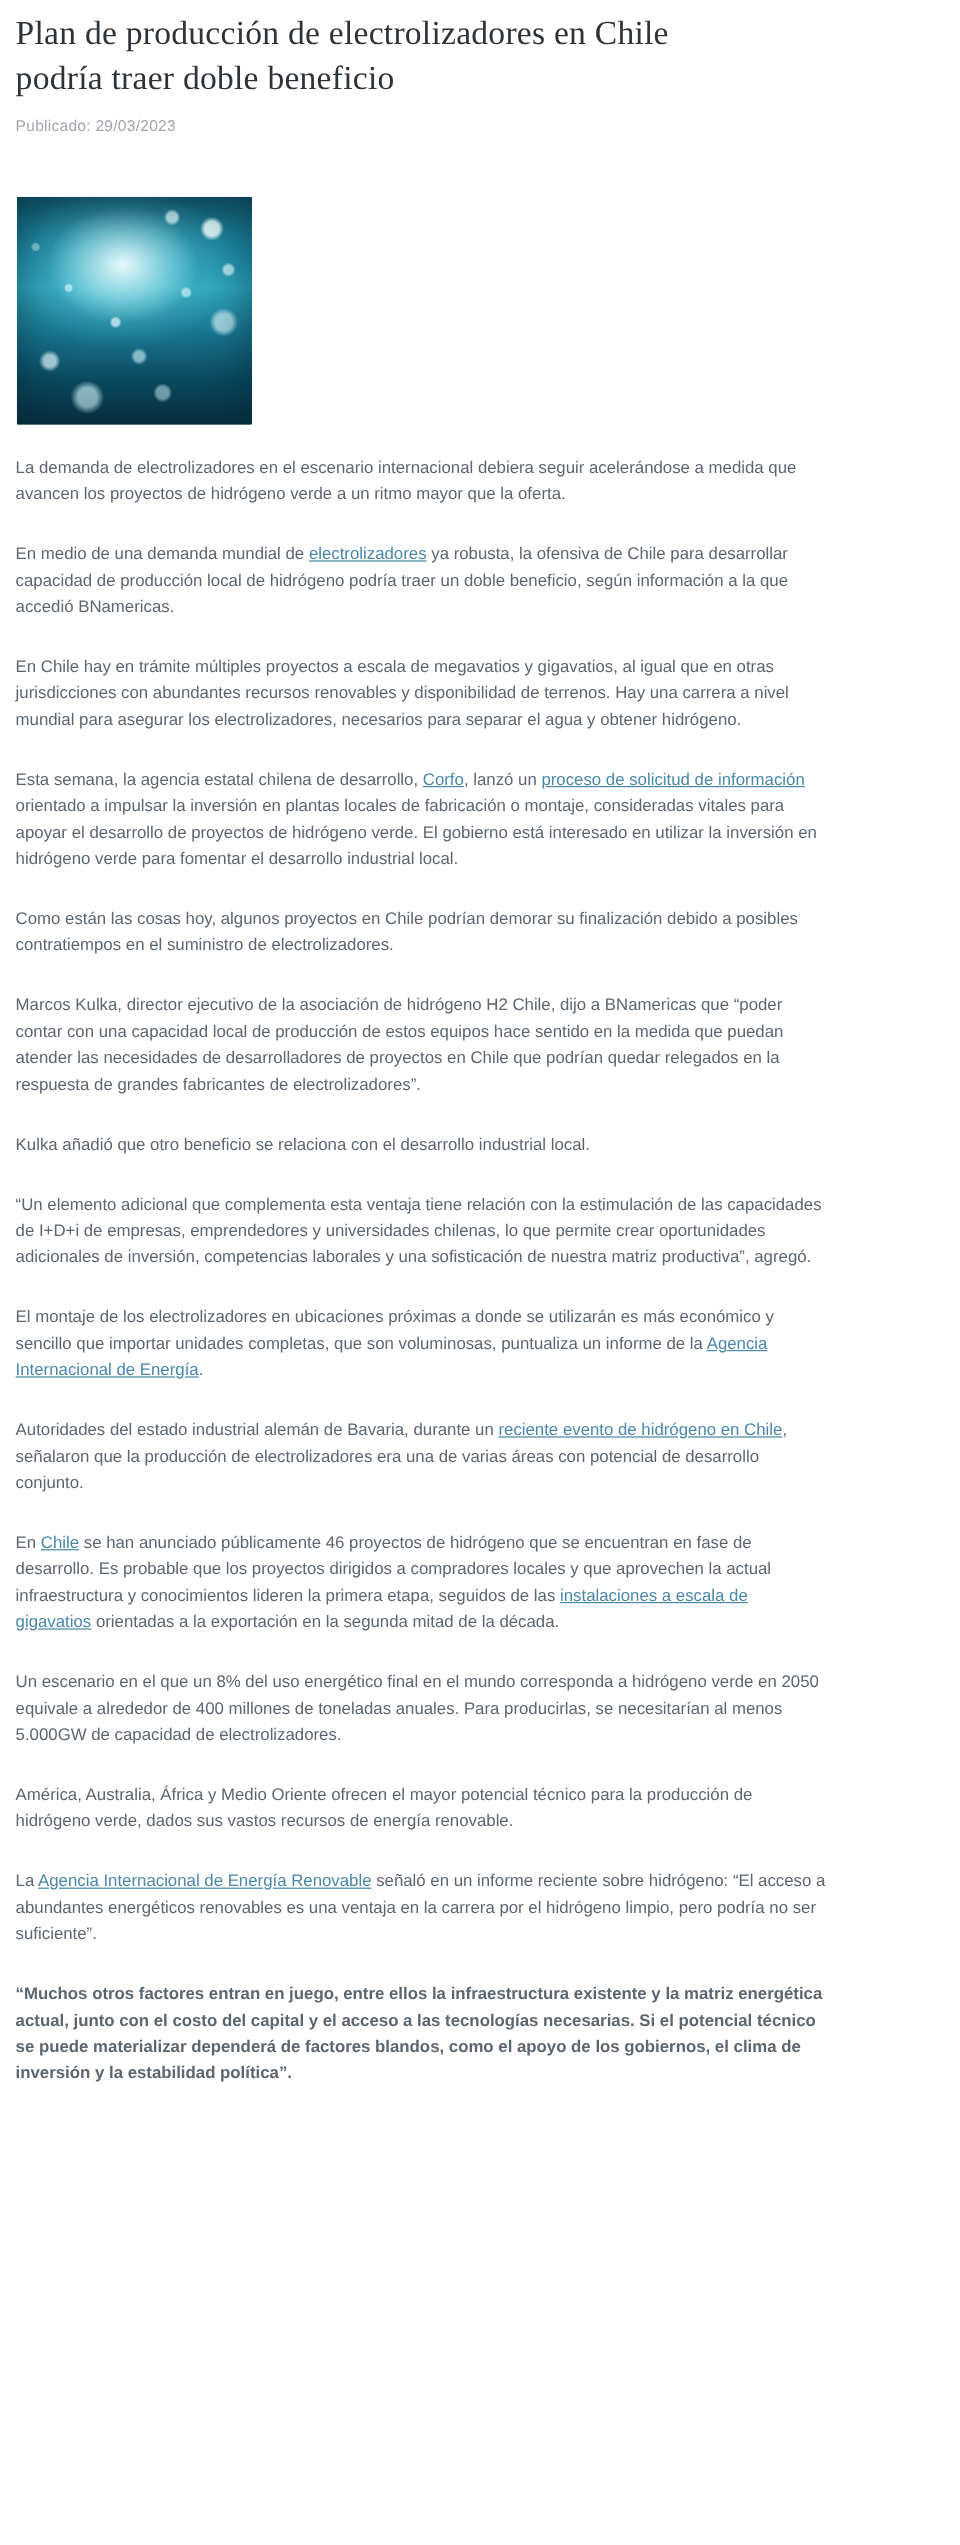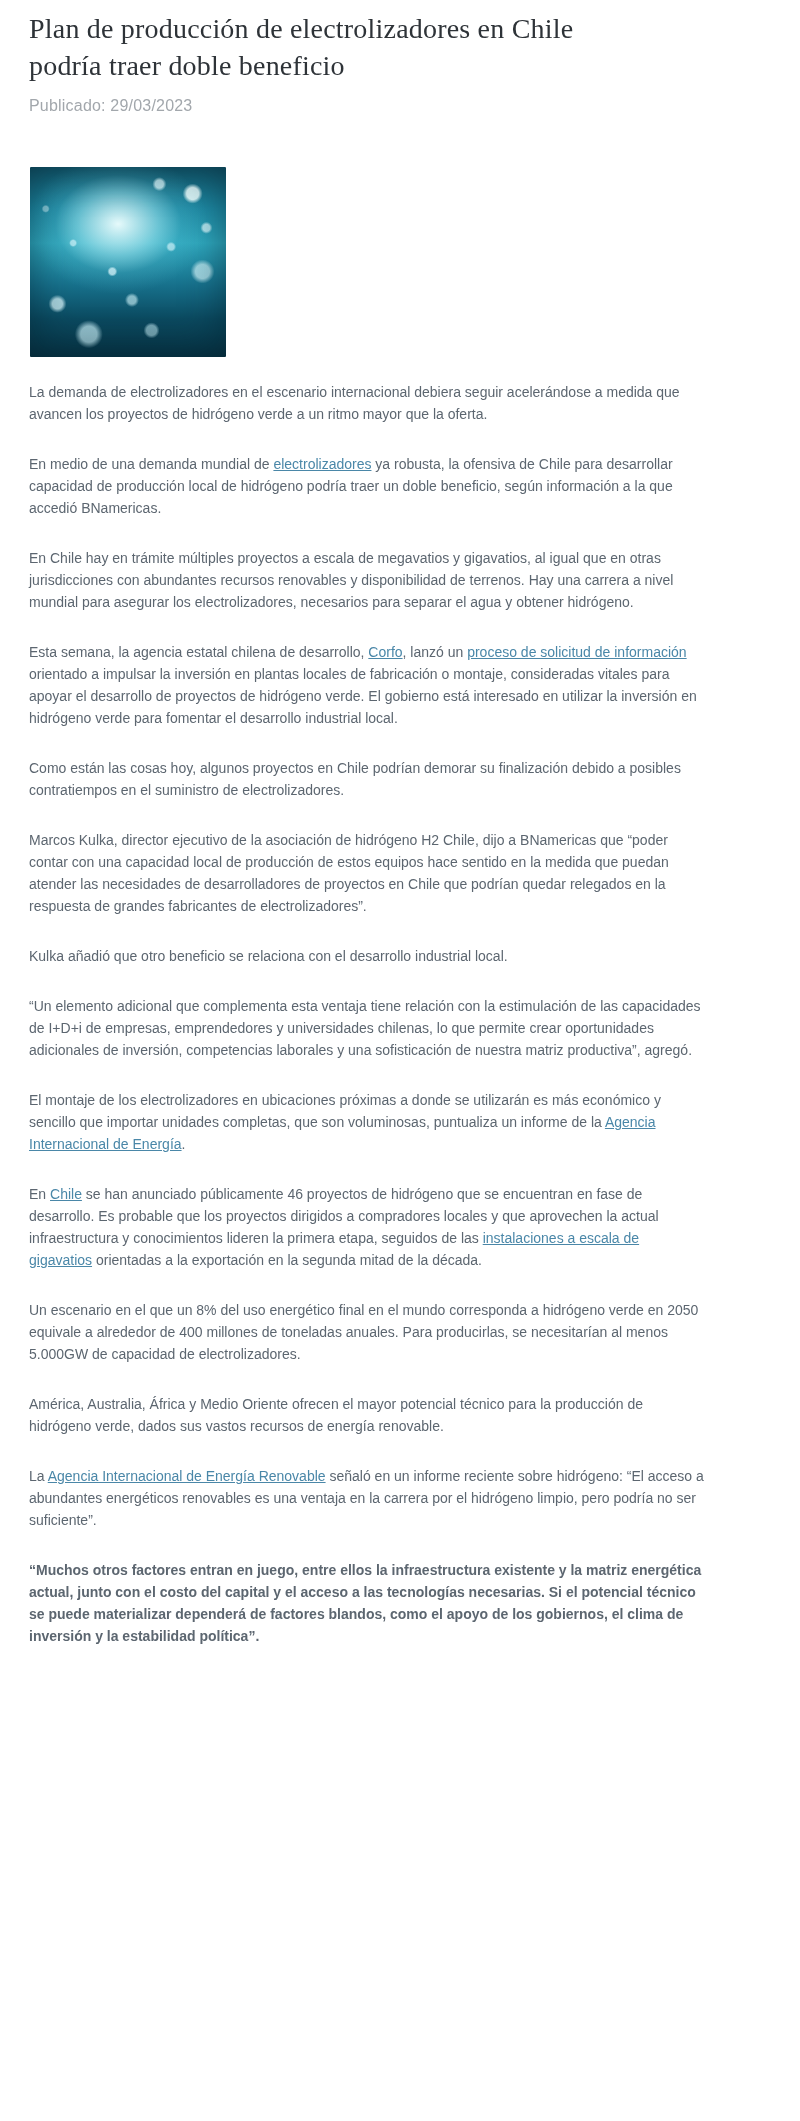--- a/index.html
+++ b/index.html
@@ -6,34 +6,33 @@
     margin: 0;
     padding: 0;
     background: #ffffff;
   }
   .page {
     width: 704px;
     box-sizing: border-box;
     padding: 10px 14px 44px 13px;
     background: #ffffff;
     font-family: "Liberation Sans", sans-serif;
-    margin-left: 16px;
   }
   .title {
     font-family: "Liberation Serif", serif;
     font-weight: 400;
     font-size: 28px;
     line-height: 37px;
     color: #2e3338;
     margin: 0 0 13px 0;
     max-width: 580px;
     letter-spacing: 0.2px;
   }
   .published {
-    font-size: 16px;
+    font-size: 13px;
     color: #a2a7ac;
     letter-spacing: 0.2px;
   }
   .photo {
     width: 196px;
     height: 190px;
     margin: 52px 0 24px 1px;
     border-radius: 1px;
     position: relative;
     overflow: hidden;
@@ -78,19 +77,20 @@
   <div class="body">
       <p class="para"><span>La demanda de electrolizadores en el escenario internacional debiera seguir acelerándose a medida que avancen los proyectos de hidrógeno verde a un ritmo mayor que la oferta.</span></p>
       <p class="para"><span>En medio de una demanda mundial de </span><a class="inline-link" href="#">electrolizadores</a><span> ya robusta, la ofensiva de Chile para desarrollar capacidad de producción local de hidrógeno podría traer un doble beneficio, según información a la que accedió BNamericas.</span></p>
       <p class="para"><span>En Chile hay en trámite múltiples proyectos a escala de megavatios y gigavatios, al igual que en otras jurisdicciones con abundantes recursos renovables y disponibilidad de terrenos. Hay una carrera a nivel mundial para asegurar los electrolizadores, necesarios para separar el agua y obtener hidrógeno.</span></p>
       <p class="para"><span>Esta semana, la agencia estatal chilena de desarrollo, </span><a class="inline-link" href="#">Corfo</a><span>, lanzó un </span><a class="inline-link" href="#">proceso de solicitud de información</a><span> orientado a impulsar la inversión en plantas locales de fabricación o montaje, consideradas vitales para apoyar el desarrollo de proyectos de hidrógeno verde. El gobierno está interesado en utilizar la inversión en hidrógeno verde para fomentar el desarrollo industrial local.</span></p>
       <p class="para"><span>Como están las cosas hoy, algunos proyectos en Chile podrían demorar su finalización debido a posibles contratiempos en el suministro de electrolizadores.</span></p>
       <p class="para"><span>Marcos Kulka, director ejecutivo de la asociación de hidrógeno H2 Chile, dijo a BNamericas que “poder contar con una capacidad local de producción de estos equipos hace sentido en la medida que puedan atender las necesidades de desarrolladores de proyectos en Chile que podrían quedar relegados en la respuesta de grandes fabricantes de electrolizadores”.</span></p>
       <p class="para"><span>Kulka añadió que otro beneficio se relaciona con el desarrollo industrial local.</span></p>
       <p class="para"><span>“Un elemento adicional que complementa esta ventaja tiene relación con la estimulación de las capacidades de I+D+i de empresas, emprendedores y universidades chilenas, lo que permite crear oportunidades adicionales de inversión, competencias laborales y una sofisticación de nuestra matriz productiva”, agregó.</span></p>
       <p class="para"><span>El montaje de los electrolizadores en ubicaciones próximas a donde se utilizarán es más económico y sencillo que importar unidades completas, que son voluminosas, puntualiza un informe de la </span><a class="inline-link" href="#">Agencia Internacional de Energía</a><span>.</span></p>
+      <p class="para"><span>Autoridades del estado industrial alemán de Bavaria, durante un </span><a class="inline-link" href="#">reciente evento de hidrógeno en Chile</a><span>, señalaron que la producción de electrolizadores era una de varias áreas con potencial de desarrollo conjunto.</span></p>
       <p class="para"><span>En </span><a class="inline-link" href="#">Chile</a><span> se han anunciado públicamente 46 proyectos de hidrógeno que se encuentran en fase de desarrollo. Es probable que los proyectos dirigidos a compradores locales y que aprovechen la actual infraestructura y conocimientos lideren la primera etapa, seguidos de las </span><a class="inline-link" href="#">instalaciones a escala de gigavatios</a><span> orientadas a la exportación en la segunda mitad de la década.</span></p>
       <p class="para"><span>Un escenario en el que un 8% del uso energético final en el mundo corresponda a hidrógeno verde en 2050 equivale a alrededor de 400 millones de toneladas anuales. Para producirlas, se necesitarían al menos 5.000GW de capacidad de electrolizadores.</span></p>
       <p class="para"><span>América, Australia, África y Medio Oriente ofrecen el mayor potencial técnico para la producción de hidrógeno verde, dados sus vastos recursos de energía renovable.</span></p>
       <p class="para"><span>La </span><a class="inline-link" href="#">Agencia Internacional de Energía Renovable</a><span> señaló en un informe reciente sobre hidrógeno: “El acceso a abundantes energéticos renovables es una ventaja en la carrera por el hidrógeno limpio, pero podría no ser suficiente”.</span></p>
       <p class="para"><span>“Muchos otros factores entran en juego, entre ellos la infraestructura existente y la matriz energética actual, junto con el costo del capital y el acceso a las tecnologías necesarias. Si el potencial técnico se puede materializar dependerá de factores blandos, como el apoyo de los gobiernos, el clima de inversión y la estabilidad política”.</span></p>
     </div>
 </div>
 
 </body></html>

